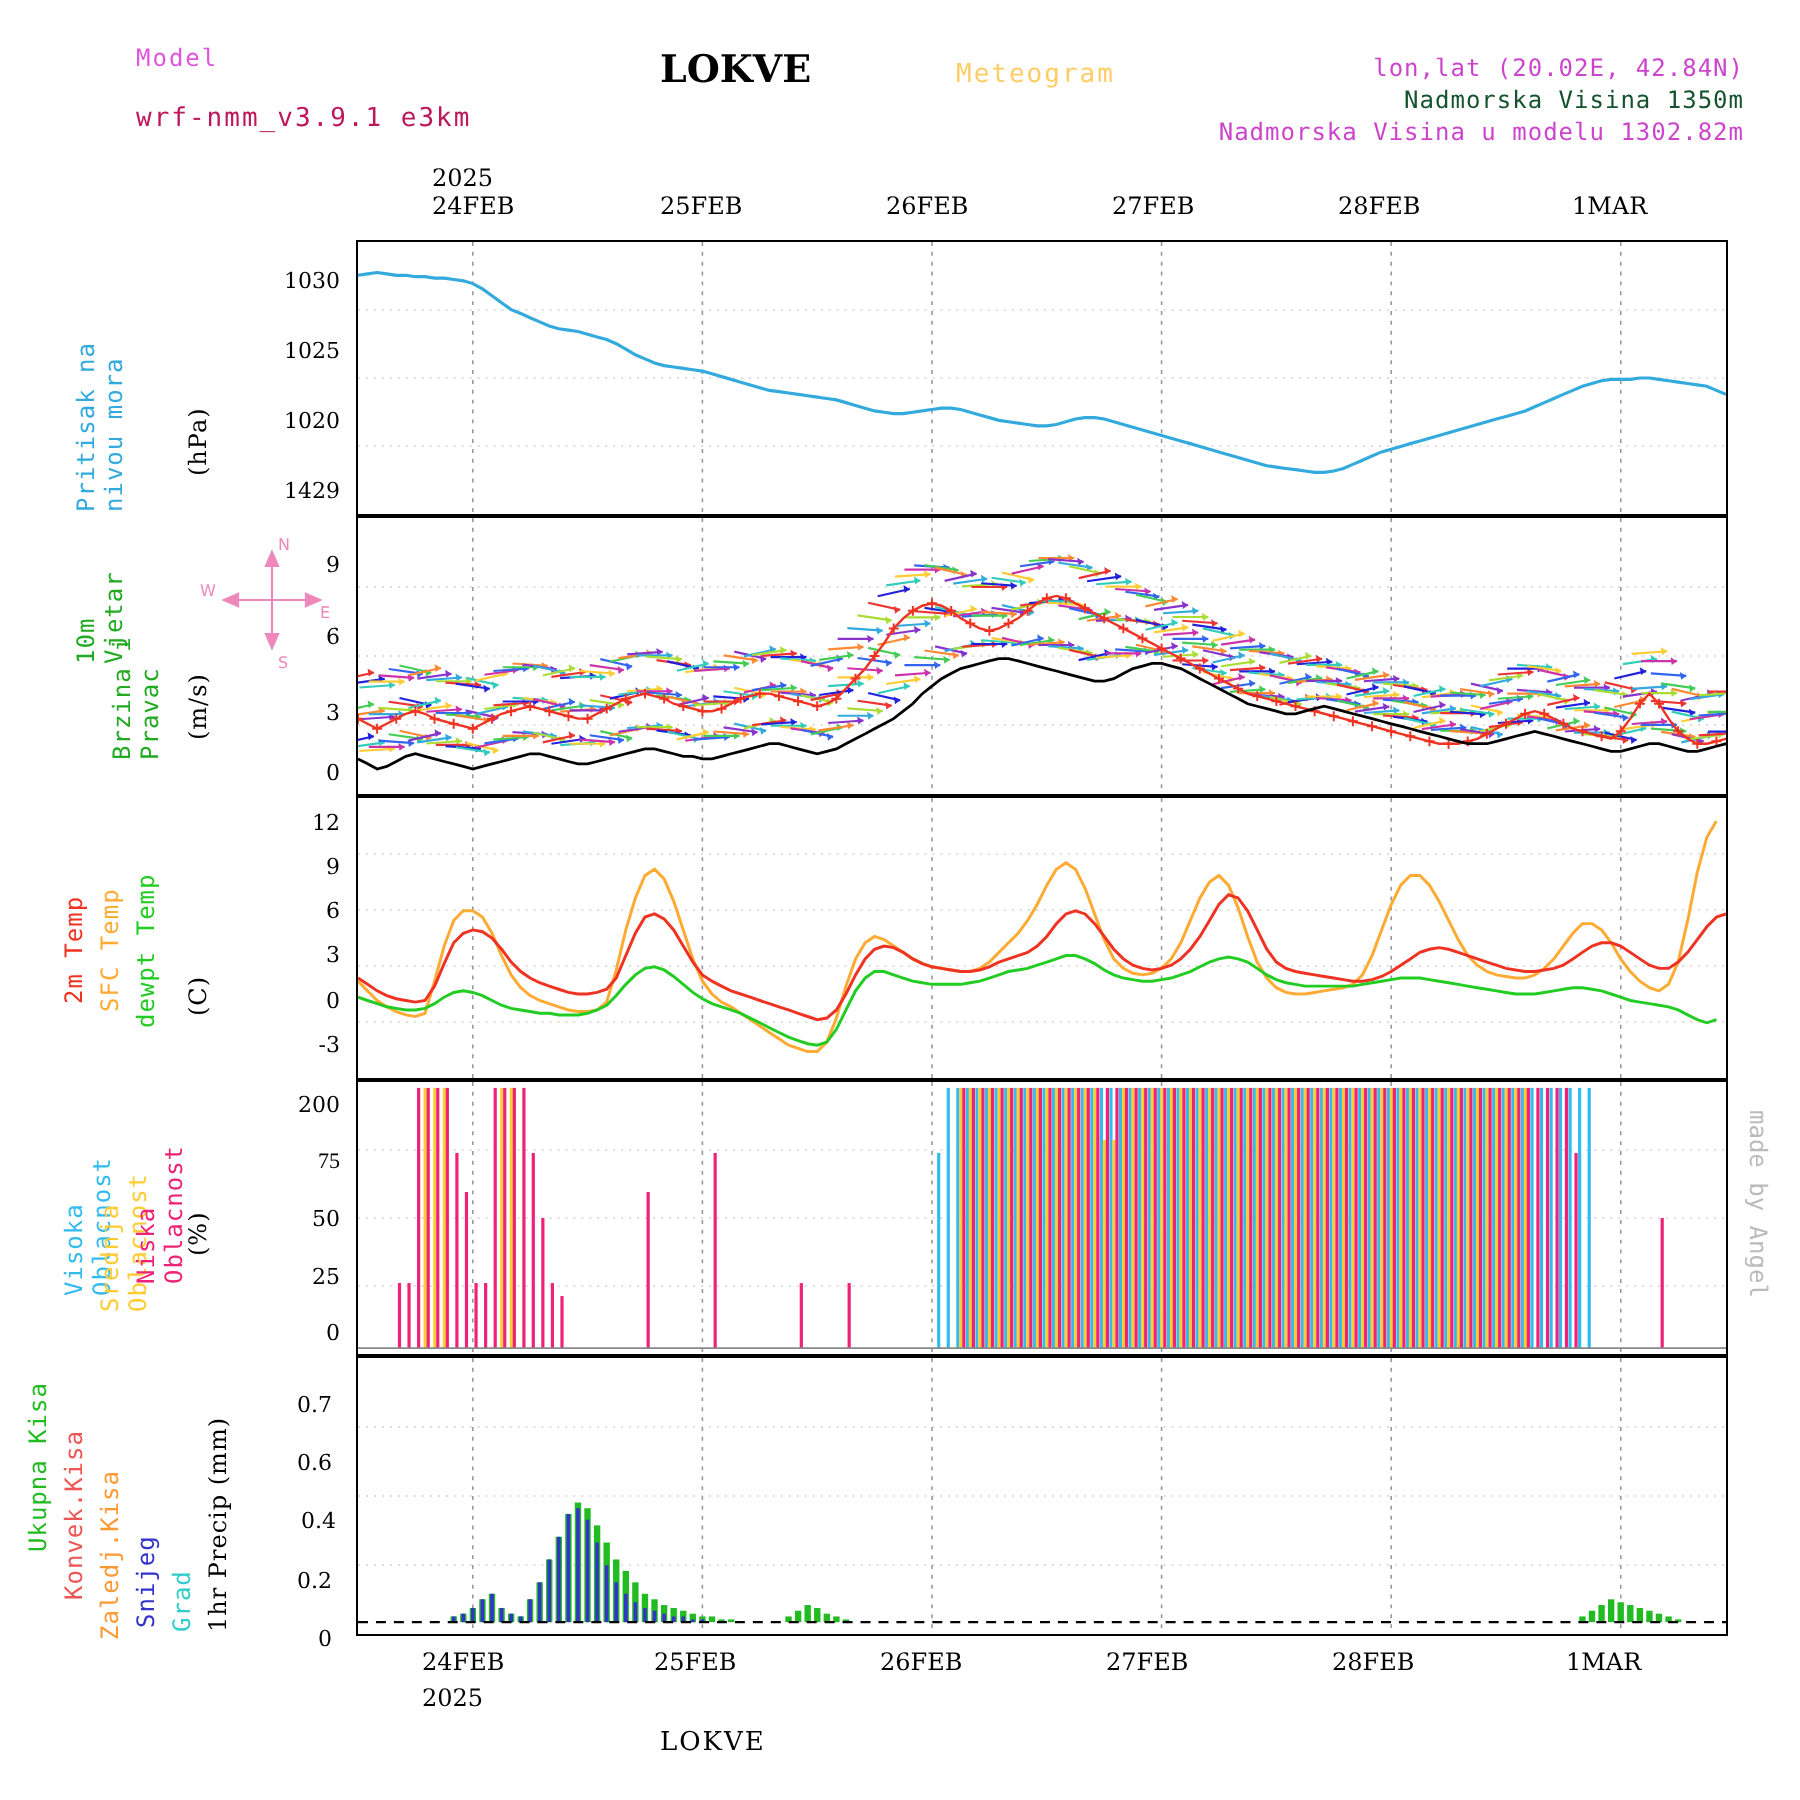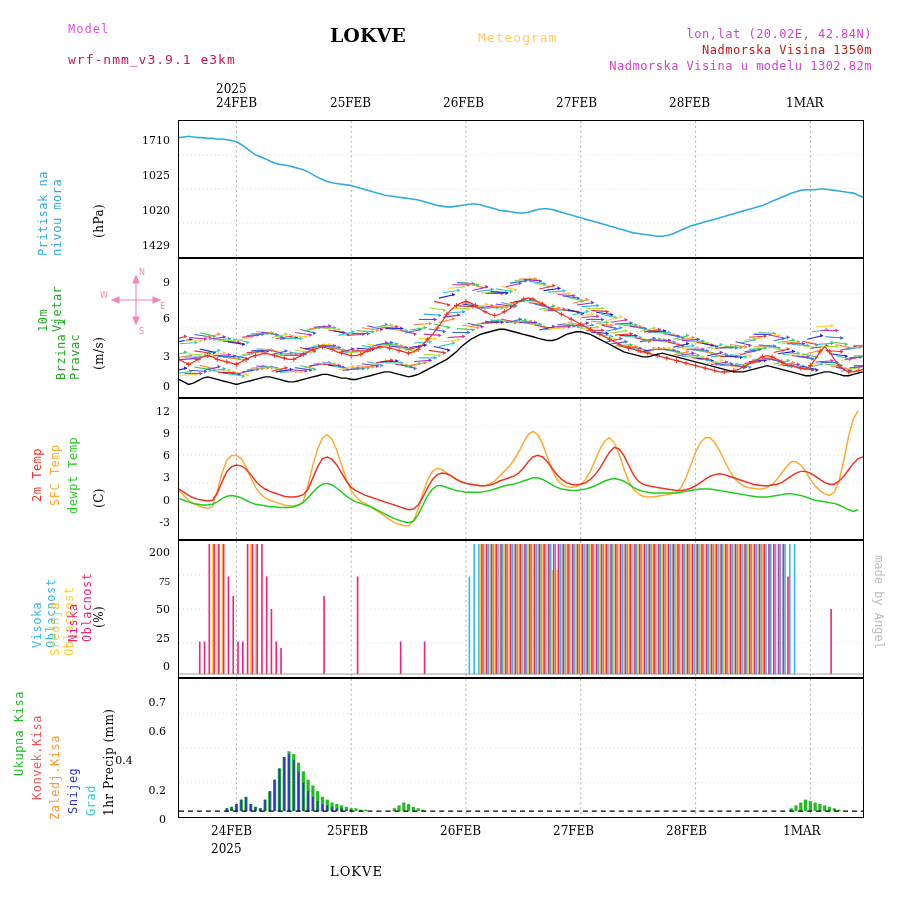--- a/index.html
+++ b/index.html
@@ -7,21 +7,21 @@
   .abs{position:absolute;}
   .mono{font-family:"DejaVu Sans Mono",monospace;}
   .serif{font-family:"DejaVu Serif",serif;}
 
   
   #title{left:330px;top:24px;font-size:19px;font-weight:bold;font-family:"DejaVu Serif",serif;color:#000;}
   #meteogram{left:478px;top:2px;font-size:13px;color:#ffcc66;letter-spacing:1px;margin-top:28px;}
   #model-label{left:68px;top:22px;font-size:12px;color:#dd55dd;letter-spacing:1px;}
   #model-name{left:68px;top:52px;font-size:13px;color:#be185d;letter-spacing:1px;}
   #lonlat{right:28px;top:27px;font-size:12px;color:#cc44cc;text-align:right;letter-spacing:0.5px;}
-  #alt1{right:28px;top:43px;font-size:12px;color:#b91c1c;text-align:right;letter-spacing:0.5px;}
+  #alt1{right:28px;top:43px;font-size:12px;color:#14532d;text-align:right;letter-spacing:0.5px;}
   #alt2{right:28px;top:59px;font-size:12px;color:#cc44cc;text-align:right;letter-spacing:0.5px;}
   #madeby2{left:872px;top:555px;font-size:12px;color:#bbbbbb;writing-mode:vertical-rl;}
   #footer-name{left:330px;top:864px;font-size:13px;font-family:"DejaVu Serif",serif;color:#000;letter-spacing:1px;}
 
   
   .panel{position:absolute;left:178px;width:686px;border:1.5px solid #000;box-sizing:border-box;background:#fff;}
   #p1{top:120px;height:138px;}
   #p2{top:258px;height:140px;}
   #p3{top:398px;height:142px;}
   #p4{top:540px;height:138px;}
@@ -55,21 +55,21 @@
 <div class="toptick" style="left:443px;top:96px;">26FEB</div>
 <div class="toptick" style="left:556px;top:96px;">27FEB</div>
 <div class="toptick" style="left:669px;top:96px;">28FEB</div>
 <div class="toptick" style="left:786px;top:96px;">1MAR</div>
 
 <div class="vlab mono" style="left:36px;top:128px;height:128px;color:#33aadd;">Pritisak na nivou mora</div>
 <div class="vlab serif" style="left:92px;top:178px;height:60px;color:#000;">(hPa)</div>
 <div class="ytick" style="left:130px;top:239px;">1429</div>
 <div class="ytick" style="left:130px;top:204px;">1020</div>
 <div class="ytick" style="left:130px;top:169px;">1025</div>
-<div class="ytick" style="left:130px;top:134px;">1710</div>
+<div class="ytick" style="left:130px;top:134px;">1030</div>
 
 <div class="panel" id="p1">
   <svg viewBox="0 0 686 138" preserveAspectRatio="none">
     <g id="p1-grid">
         <line x1="57.56643356643357" y1="0" x2="57.56643356643357" y2="138" stroke="#999" stroke-width="0.8" stroke-dasharray="2,3"></line>
         <line x1="172.69930069930072" y1="0" x2="172.69930069930072" y2="138" stroke="#999" stroke-width="0.8" stroke-dasharray="2,3"></line>
         <line x1="287.83216783216784" y1="0" x2="287.83216783216784" y2="138" stroke="#999" stroke-width="0.8" stroke-dasharray="2,3"></line>
         <line x1="402.96503496503493" y1="0" x2="402.96503496503493" y2="138" stroke="#999" stroke-width="0.8" stroke-dasharray="2,3"></line>
         <line x1="518.0979020979021" y1="0" x2="518.0979020979021" y2="138" stroke="#999" stroke-width="0.8" stroke-dasharray="2,3"></line>
         <line x1="633.2307692307693" y1="0" x2="633.2307692307693" y2="138" stroke="#999" stroke-width="0.8" stroke-dasharray="2,3"></line>
@@ -1345,21 +1345,21 @@
 </div>
 
 <div class="vlab mono" style="left:12px;top:684px;height:92px;color:#22bb22;">Ukupna Kisa</div>
 <div class="vlab mono" style="left:30px;top:708px;height:92px;color:#ee5555;">Konvek.Kisa</div>
 <div class="vlab mono" style="left:48px;top:730px;height:90px;color:#ff9933;">Zaledj.Kisa</div>
 <div class="vlab mono" style="left:66px;top:756px;height:58px;color:#3333cc;">Snijeg</div>
 <div class="vlab mono" style="left:84px;top:780px;height:36px;color:#33cccc;">Grad</div>
 <div class="vlab serif" style="left:102px;top:686px;height:130px;color:#000;">1hr Precip (mm)</div>
 <div class="ytick" style="left:126px;top:813px;">0</div>
 <div class="ytick" style="left:114px;top:784px;width:52px;">0.2</div>
-<div class="ytick" style="left:98px;top:754px;width:52px;text-align:center;">0.4</div>
+<div class="ytick" style="left:116px;top:754px;width:52px;">0.4</div>
 <div class="ytick" style="left:114px;top:725px;width:52px;">0.6</div>
 <div class="ytick" style="left:114px;top:696px;width:52px;">0.7</div>
 
 <div class="panel" id="p5">
   <svg viewBox="0 0 686 140" preserveAspectRatio="none">
     <g id="p5-grid">
         <line x1="57.56643356643357" y1="0" x2="57.56643356643357" y2="140" stroke="#999" stroke-width="0.8" stroke-dasharray="2,3"></line>
         <line x1="172.69930069930072" y1="0" x2="172.69930069930072" y2="140" stroke="#999" stroke-width="0.8" stroke-dasharray="2,3"></line>
         <line x1="287.83216783216784" y1="0" x2="287.83216783216784" y2="140" stroke="#999" stroke-width="0.8" stroke-dasharray="2,3"></line>
         <line x1="402.96503496503493" y1="0" x2="402.96503496503493" y2="140" stroke="#999" stroke-width="0.8" stroke-dasharray="2,3"></line>

